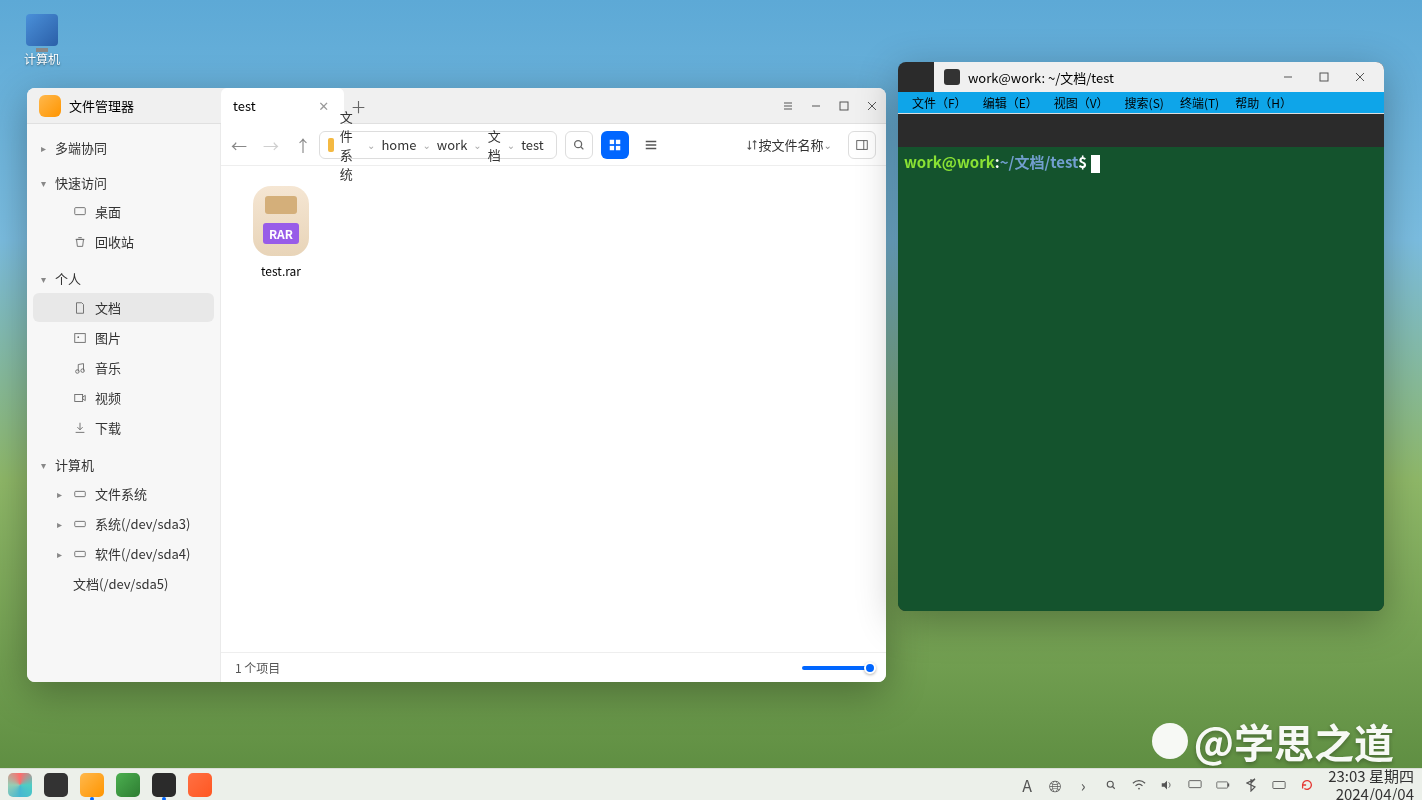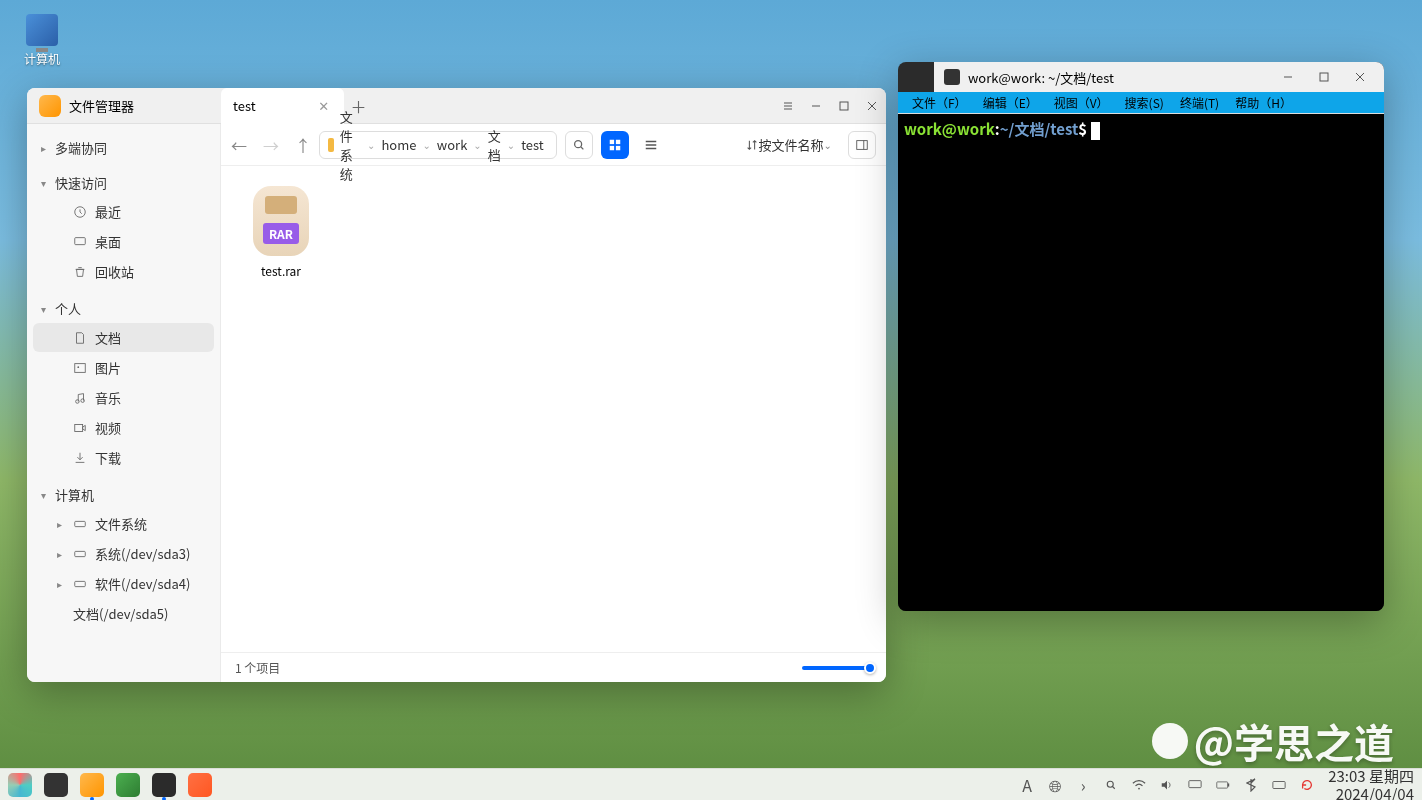--- a/index.html
+++ b/index.html
@@ -64,21 +64,21 @@
 .fm-status { height: 30px; display: flex; align-items: center; justify-content: space-between; padding: 0 14px; font-size: 12px; color: #555; border-top: 1px solid #eee; }
 .zoom-slider { width: 70px; height: 4px; background: #0066ff; border-radius: 2px; position: relative; }
 .zoom-thumb { position: absolute; right: -4px; top: -4px; width: 12px; height: 12px; background: #0066ff; border-radius: 50%; border:2px solid white; box-shadow:0 1px 3px rgba(0,0,0,0.3); }
 
 
 .term { left: 898px; top: 62px; width: 486px; height: 549px; background: #2b2b2b; }
 .term-title { height: 30px; display: flex; align-items: center; padding: 0 10px; background: #f0f0f0; font-size: 13px; gap: 8px; margin-left: 36px; }
 .term-icon { width: 16px; height: 16px; background: #333; border-radius: 3px; }
 .term-menu { height: 22px; display: flex; align-items: center; padding: 0 8px; background: #0ea5e9; font-size: 12px; gap: 4px; border-bottom:1px solid #ddd; }
 .term-menu span { padding: 2px 6px; cursor: pointer; }
-.term-body { flex: 1; background: #000000; padding: 4px 6px; font-family: "DejaVu Sans Mono", monospace; font-size: 15px; font-weight:bold; }
+.term-body { flex: 1; background: #14532d; padding: 4px 6px; font-family: "DejaVu Sans Mono", monospace; font-size: 15px; font-weight:bold;margin-top:33px; }
 .tp-user { color: #8ae234; }
 .tp-colon { color: white; }
 .tp-path { color: #729fcf; }
 .tp-dollar { color: white; }
 .tp-cursor { display: inline-block; width: 9px; height: 18px; background: white; vertical-align: middle; margin-left:4px; }
 
 
 .taskbar { position: absolute; bottom: 0; left: 0; right: 0; height: 32px; background: rgba(248,248,248,0.92); backdrop-filter: blur(10px); display: flex; align-items: center; padding: 0 8px; border-top:1px solid rgba(0,0,0,0.08); }
 .tb-left { display: flex; gap: 12px; align-items:center; }
 .tb-app { width: 24px; height: 24px; border-radius: 5px; cursor: pointer; position:relative; }
@@ -141,27 +141,20 @@
       <div class="sb-section">
         <div class="sb-header">
             <span class="sb-caret">▸</span>
             <span>多端协同</span>
           </div>
       </div>
       <div class="sb-section">
         <div class="sb-header">
             <span class="sb-caret">▾</span>
             <span>快速访问</span>
-          </div>
-        <div class="sb-item">
-            <svg class="sb-icon" viewBox="0 0 16 16">
-              <circle cx="8" cy="8" r="6" fill="none" stroke="currentColor"></circle>
-              <path d="M8 5v3l2 2" stroke="currentColor" fill="none"></path>
-            </svg>
-            <span>最近</span>
           </div>
         <div class="sb-item">
             <svg class="sb-icon" viewBox="0 0 16 16">
               <rect x="2" y="3" width="12" height="8" rx="1" fill="none" stroke="currentColor"></rect>
             </svg>
             <span>桌面</span>
           </div>
         <div class="sb-item">
             <svg class="sb-icon" viewBox="0 0 16 16">
               <path d="M4 5h8l-1 8H5z M3 5h10 M6 3h4" fill="none" stroke="currentColor"></path>

